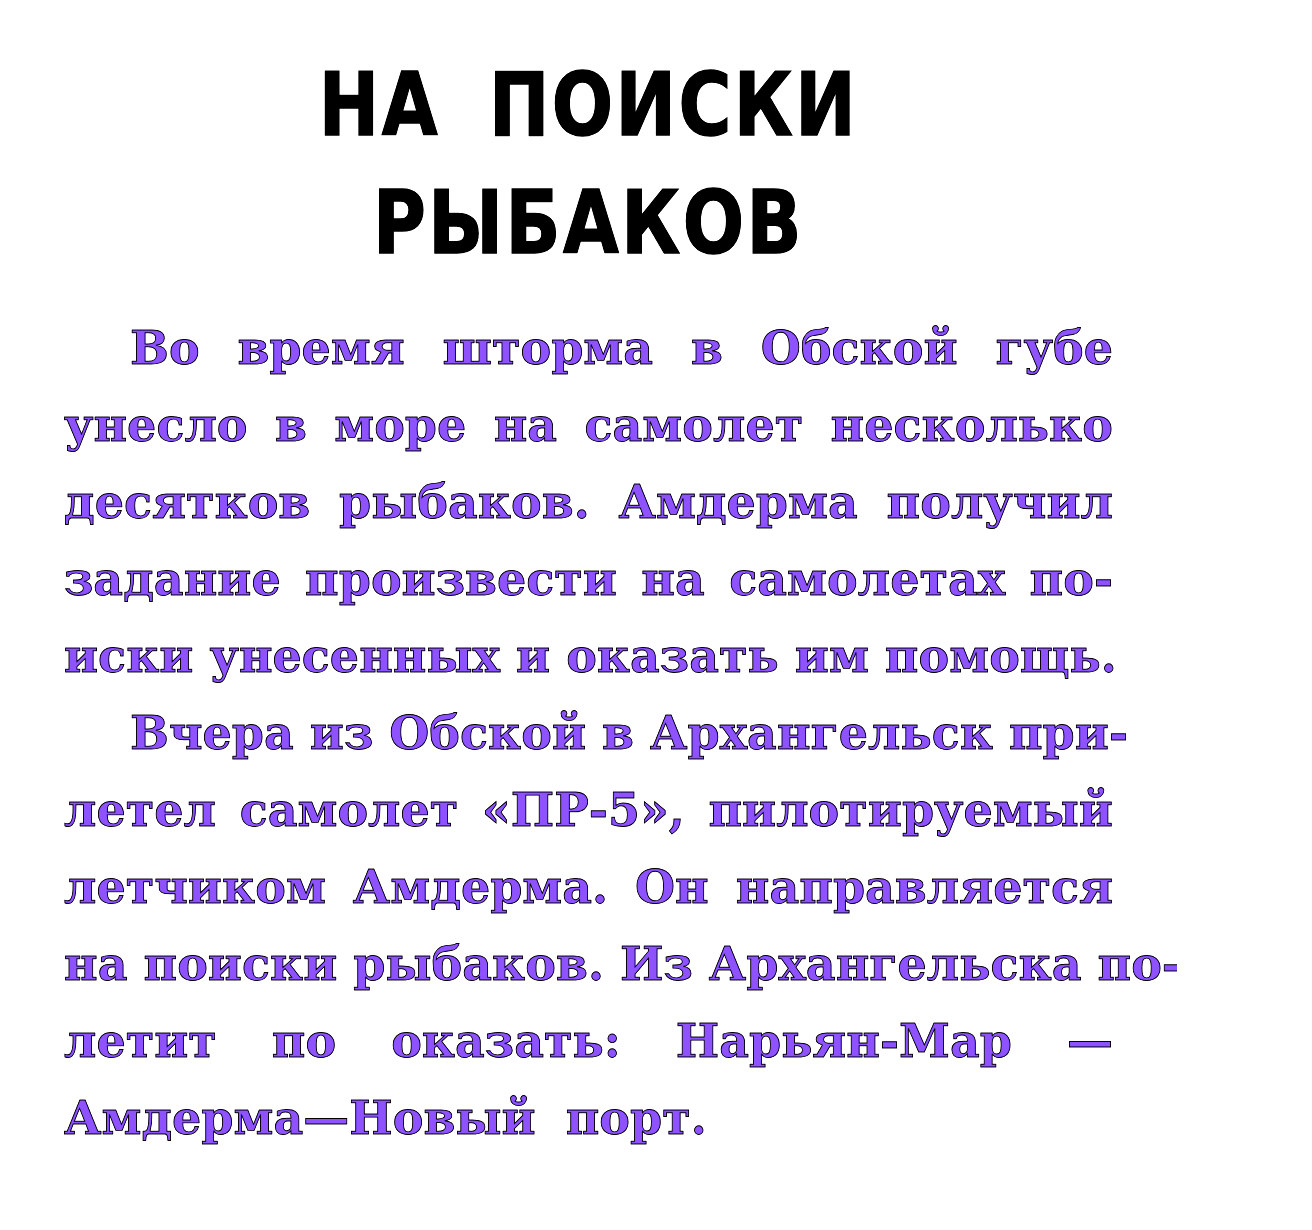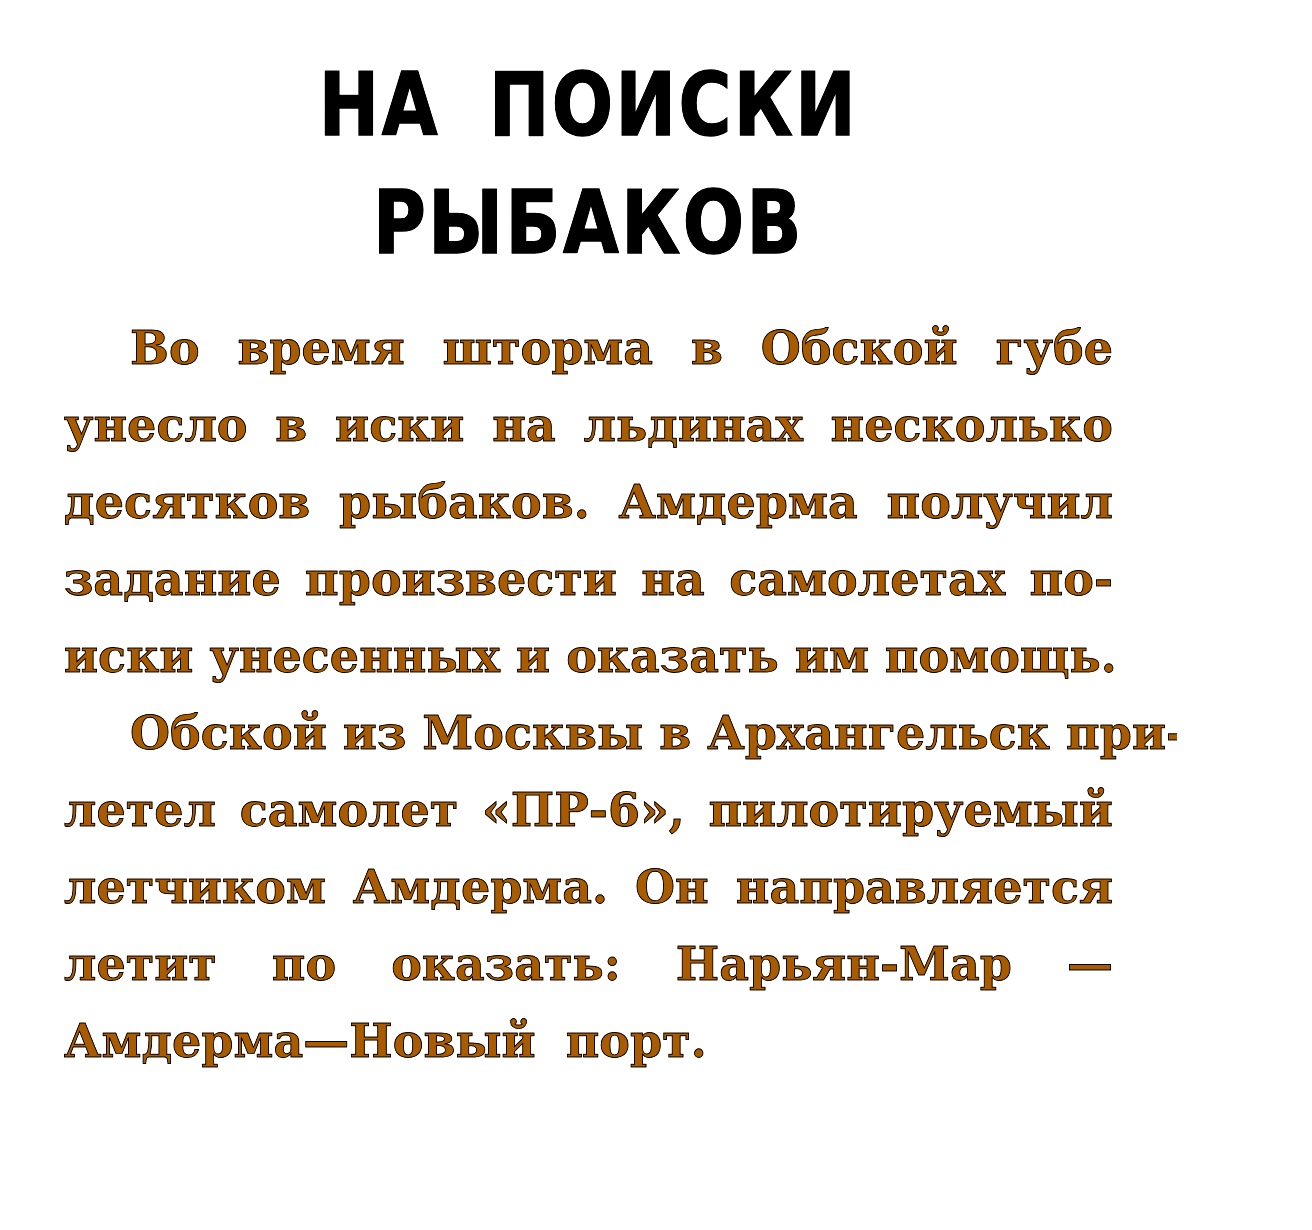--- a/index.html
+++ b/index.html
@@ -28,21 +28,21 @@
     font-size: 88px;
     line-height: 118px;
     letter-spacing: 3px;
     word-spacing: 26px;
     transform: scaleX(0.82);
     transform-origin: 50% 50%;
     -webkit-text-stroke: 1.5px #0a0a0a;
   }
   .body-text {
     margin: 28px 64px 0 64px;
-    color: #a16207;
+    color: #8b5cf6;
     font-family: "DejaVu Serif", serif;
     font-weight: 700;
     font-size: 46px;
   }
   .body-text p {
     margin: 0;
     padding: 0;
   }
   .text-line {
     display: block;
@@ -70,29 +70,30 @@
 
   <h1 class="headline">
     <span class="headline-line">НА ПОИСКИ</span>
     <span class="headline-line">РЫБАКОВ</span>
   </h1>
 
   <div class="body-text">
 
     <p>
       <span class="text-line indent">Во время шторма в Обской губе</span>
-      <span class="text-line">унесло в иски на льдинах несколько</span>
+      <span class="text-line">унесло в море на самолет несколько</span>
       <span class="text-line">десятков рыбаков. Амдерма получил</span>
       <span class="text-line">задание произвести на самолетах по-</span>
       <span class="text-line">иски унесенных и оказать им помощь.</span>
     </p>
 
     <p>
-      <span class="text-line indent">Обской из Москвы в Архангельск при-</span>
-      <span class="text-line">летел самолет «ПР-6», пилотируемый</span>
+      <span class="text-line indent">Вчера из Обской в Архангельск при-</span>
+      <span class="text-line">летел самолет «ПР-5», пилотируемый</span>
       <span class="text-line">летчиком Амдерма. Он направляется</span>
+      <span class="text-line">на поиски рыбаков. Из Архангельска по-</span>
       <span class="text-line">летит по оказать: Нарьян-Мар —</span>
       <span class="text-line last">Амдерма—Новый порт.</span>
     </p>
 
   </div>
 
 </div>
 
 </body></html>

